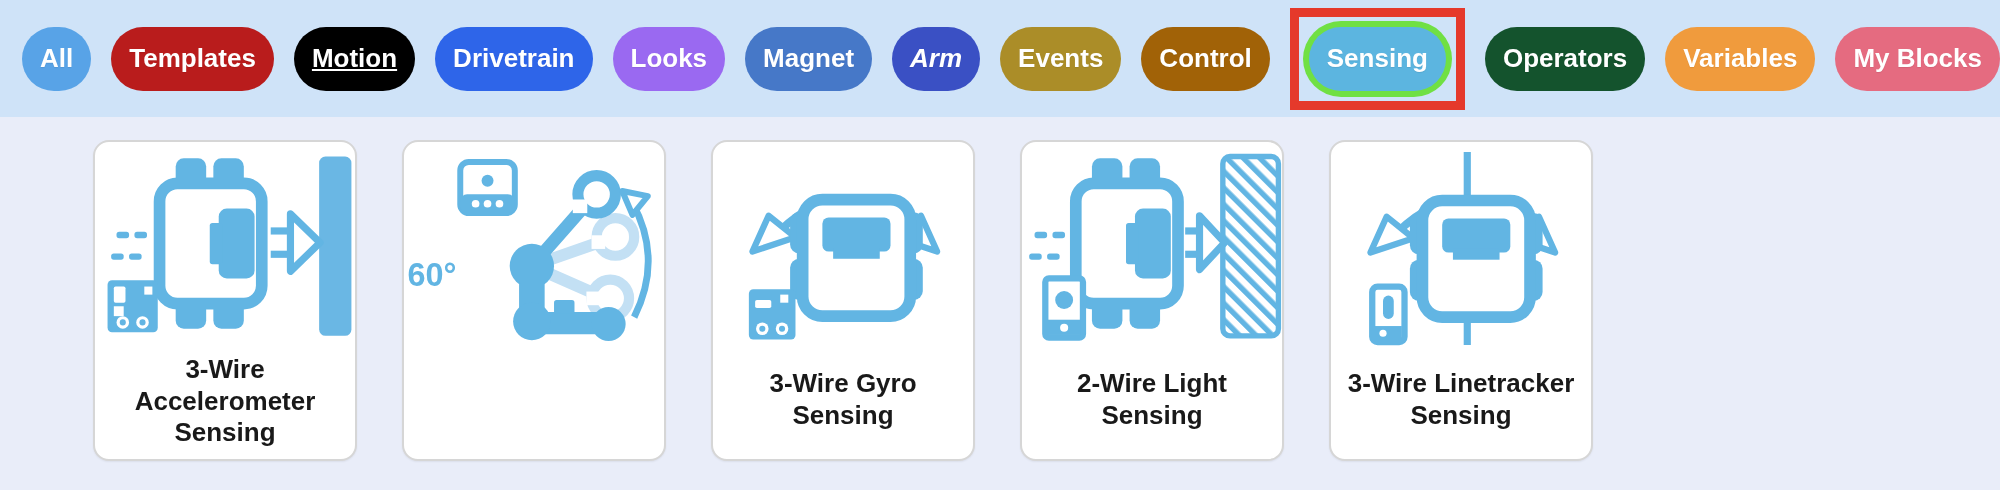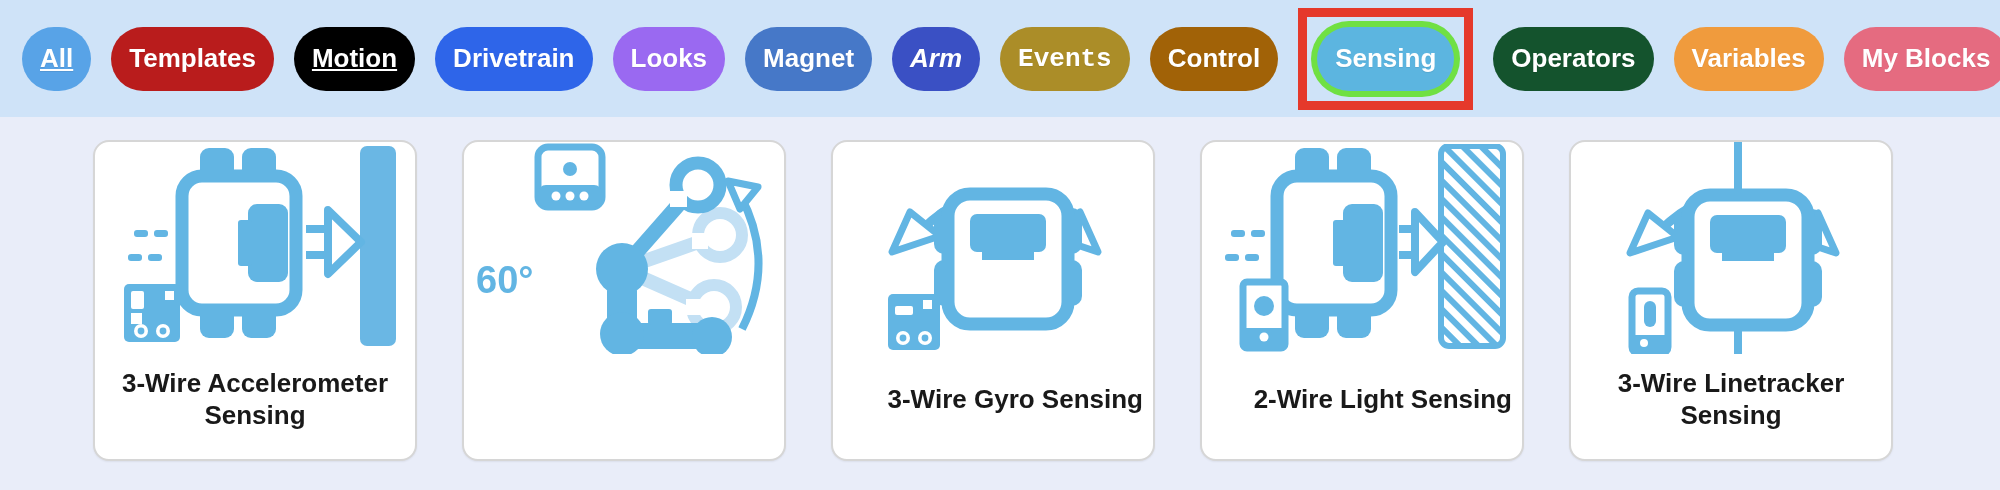--- a/index.html
+++ b/index.html
@@ -43,28 +43,28 @@
   .pill.selected {
     box-shadow:0 0 0 6px #70e043;
   }
   
   .content {
     padding:23px 0 0 93px;
     display:flex;
     gap:45px;
   }
   .card {
-    width:324px;
+    width:264px;
     height:321px;
     background:#ffffff;
     border:2px solid #d6d6d6;
     border-radius:16px;
     display:flex;
     flex-direction:column;
-    align-items:flex-end;
+    align-items:flex-start;
     cursor:pointer;
     box-shadow:0 1px 2px rgba(0,0,0,0.06);
   }
   .card-icon {
     flex:0 0 212px;
     width:100%;
     display:flex;
     align-items:center;
     justify-content:center;
     overflow:hidden;
@@ -82,28 +82,28 @@
     color:#191919;
     text-align:center;
     line-height:1.22;
   }
   svg { display:block; }
 </style>
 </head>
 <body>
 
 <div class="toolbar">
-  <div class="pill" style="background: rgb(88, 163, 231); text-decoration: underline;">All</div>
+  <div class="pill" style="background: rgb(88, 163, 231);">All</div>
   <div class="pill" style="background: #b91c1c;">Templates</div>
   <div class="pill" style="background: #000000; text-decoration: underline;">Motion</div>
   <div class="pill" style="background: rgb(46, 101, 233);">Drivetrain</div>
   <div class="pill" style="background: rgb(154, 105, 241);">Looks</div>
   <div class="pill" style="background: rgb(70, 120, 200);">Magnet</div>
   <div class="pill" style="background: rgb(58, 80, 196); font-style: italic;">Arm</div>
-  <div class="pill" style="background: rgb(171, 141, 40); font-family: Liberation Mono, monospace;">Events</div>
+  <div class="pill" style="background: rgb(171, 141, 40);">Events</div>
   <div class="pill" style="background: #a16207;">Control</div>
   <div class="annotation-box">
     <div class="pill selected" style="background: rgb(92, 181, 224);">Sensing</div>
   </div>
   <div class="pill" style="background: #14532d;">Operators</div>
   <div class="pill" style="background: rgb(240, 155, 61);">Variables</div>
   <div class="pill" style="background: rgb(229, 107, 128);">My Blocks</div>
 </div>
 
 <div class="content">

